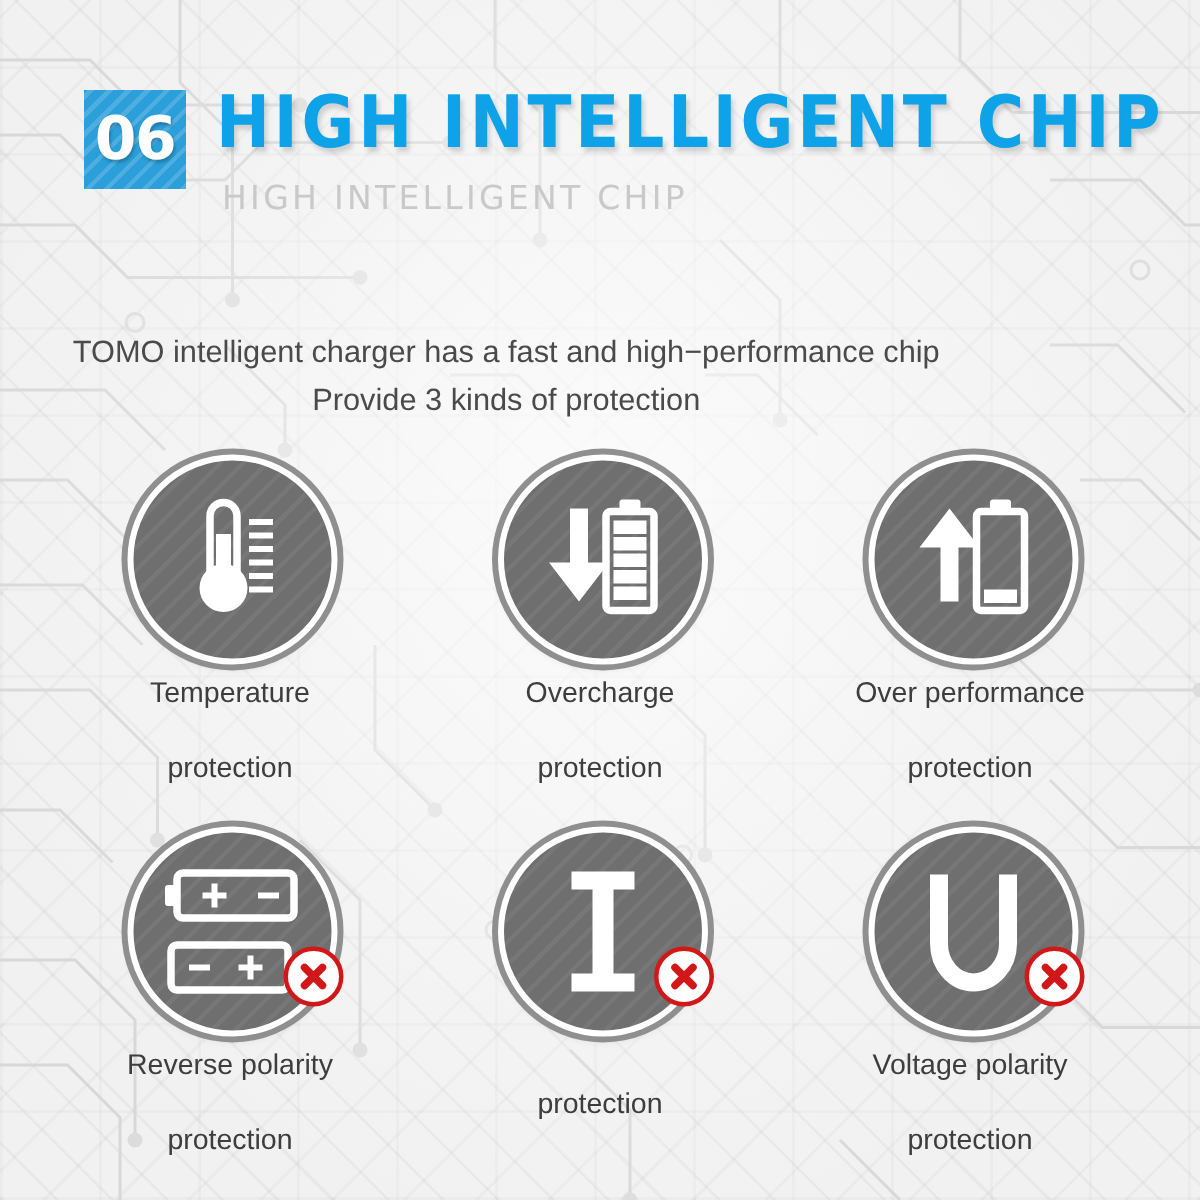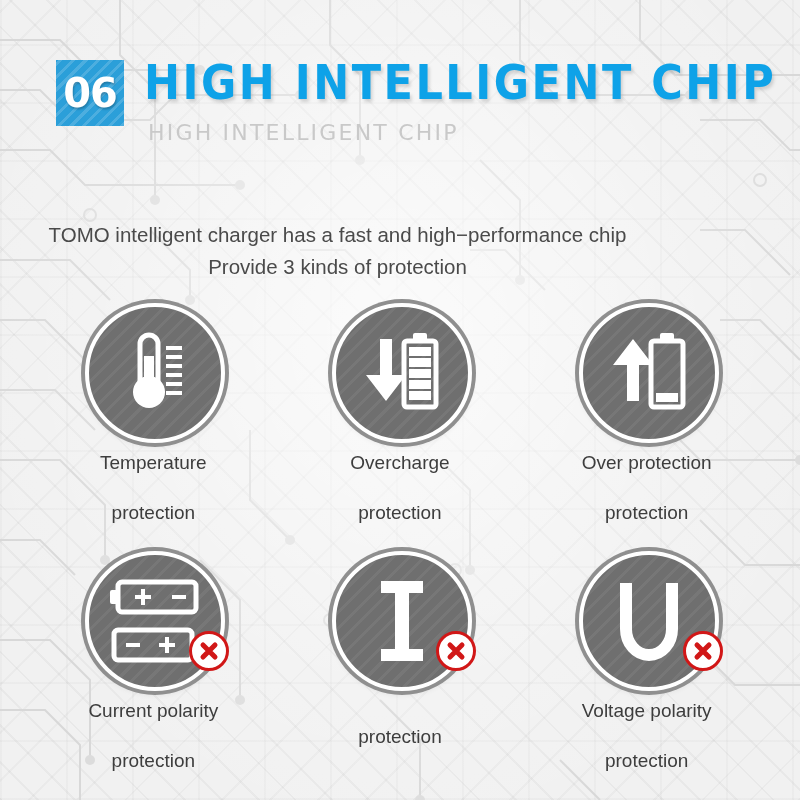--- a/index.html
+++ b/index.html
@@ -333,21 +333,21 @@
         <div class="circle">
           <svg width="92" height="84" viewBox="0 0 92 84">
             <path d="M30 8 L50 34 L36 34 L36 70 L24 70 L24 34 L10 34 Z" fill="#ffffff"></path>
             <rect x="57" y="2" width="14" height="8" rx="2" fill="#ffffff"></rect>
             <rect x="48" y="10" width="32" height="66" rx="3" fill="none" stroke="#ffffff" stroke-width="5"></rect>
             <rect x="53" y="62" width="22" height="9" fill="#ffffff"></rect>
           </svg>
         </div>
       </div>
       <div class="caption">
-        <span>Over protection</span>
+        <span>Over performance</span>
         <span class="l2">protection</span>
       </div>
     </div>
 
     <div class="cell">
       <div class="icon-wrap">
         <div class="circle">
           <svg width="98" height="86" viewBox="0 0 98 86">
 
             <rect x="4" y="12" width="8" height="14" rx="2" fill="#ffffff"></rect>
@@ -367,21 +367,21 @@
             </g>
           </svg>
         </div>
         <div class="xbadge">
           <svg width="20" height="20" viewBox="0 0 20 20">
             <path d="M4 4 L16 16 M16 4 L4 16" stroke="#d11717" stroke-width="5" stroke-linecap="round"></path>
           </svg>
         </div>
       </div>
       <div class="caption">
-        <span>Current polarity</span>
+        <span>Reverse polarity</span>
         <span class="l2">protection</span>
       </div>
     </div>
 
     <div class="cell">
       <div class="icon-wrap">
         <div class="circle">
           <svg width="62" height="84" viewBox="0 0 62 84">
             <g fill="#ffffff">
               <rect x="10" y="2" width="42" height="12"></rect>

